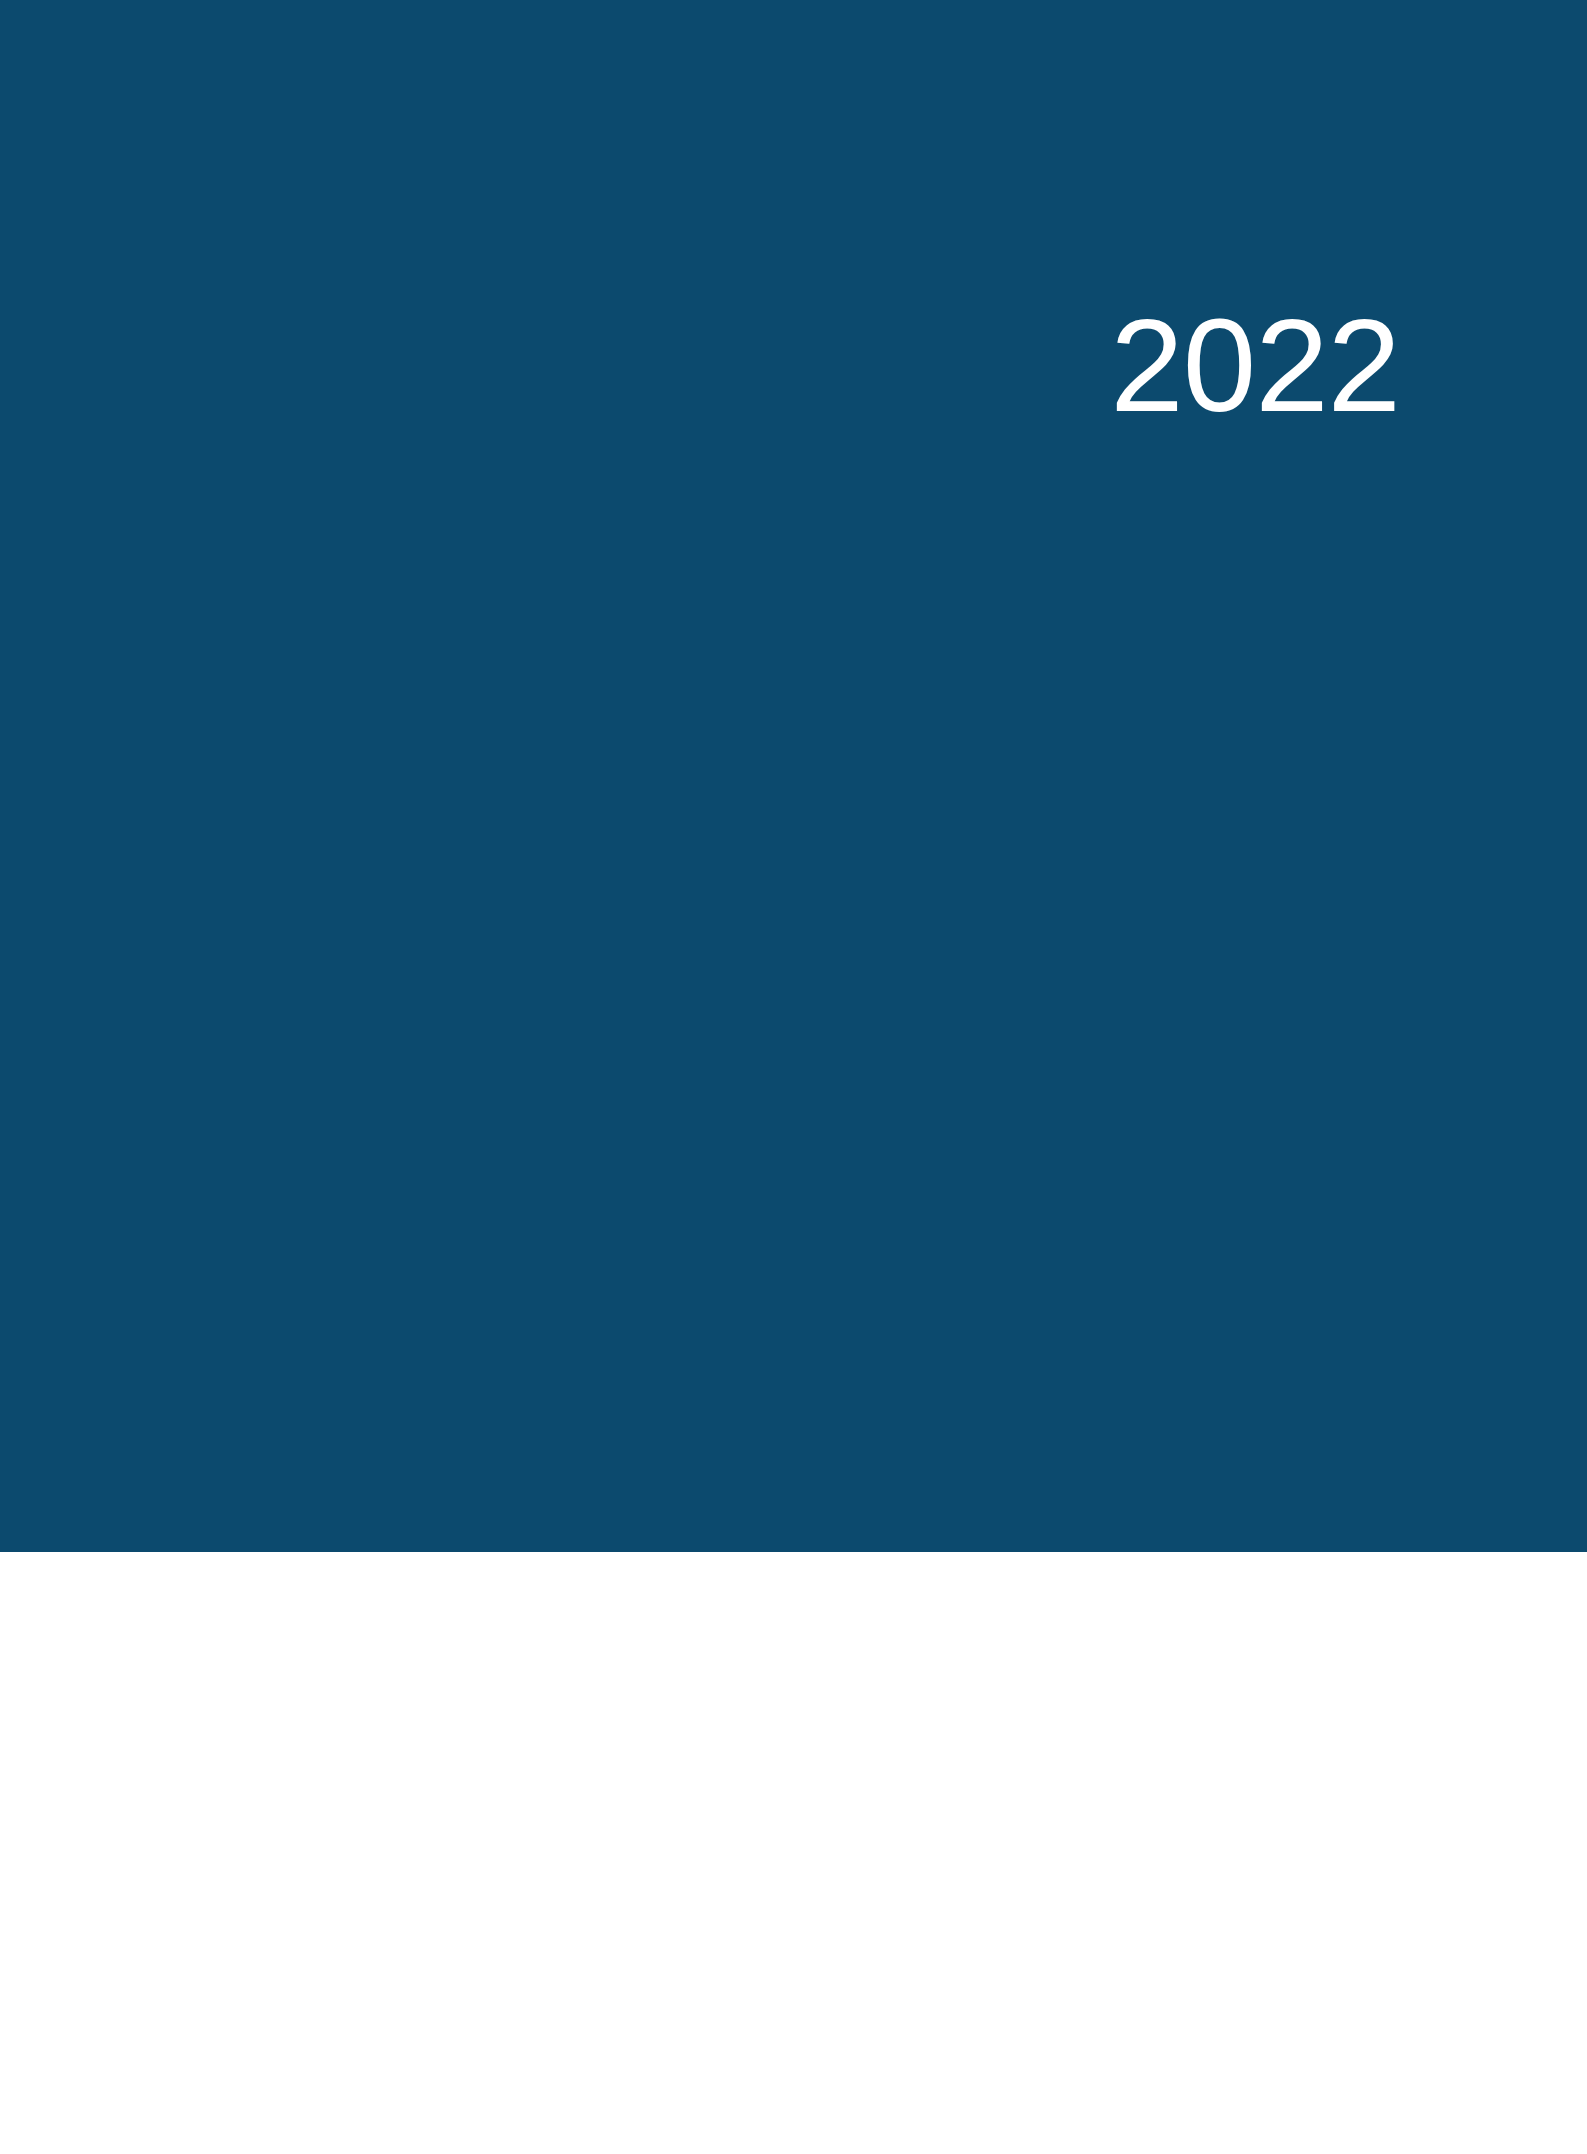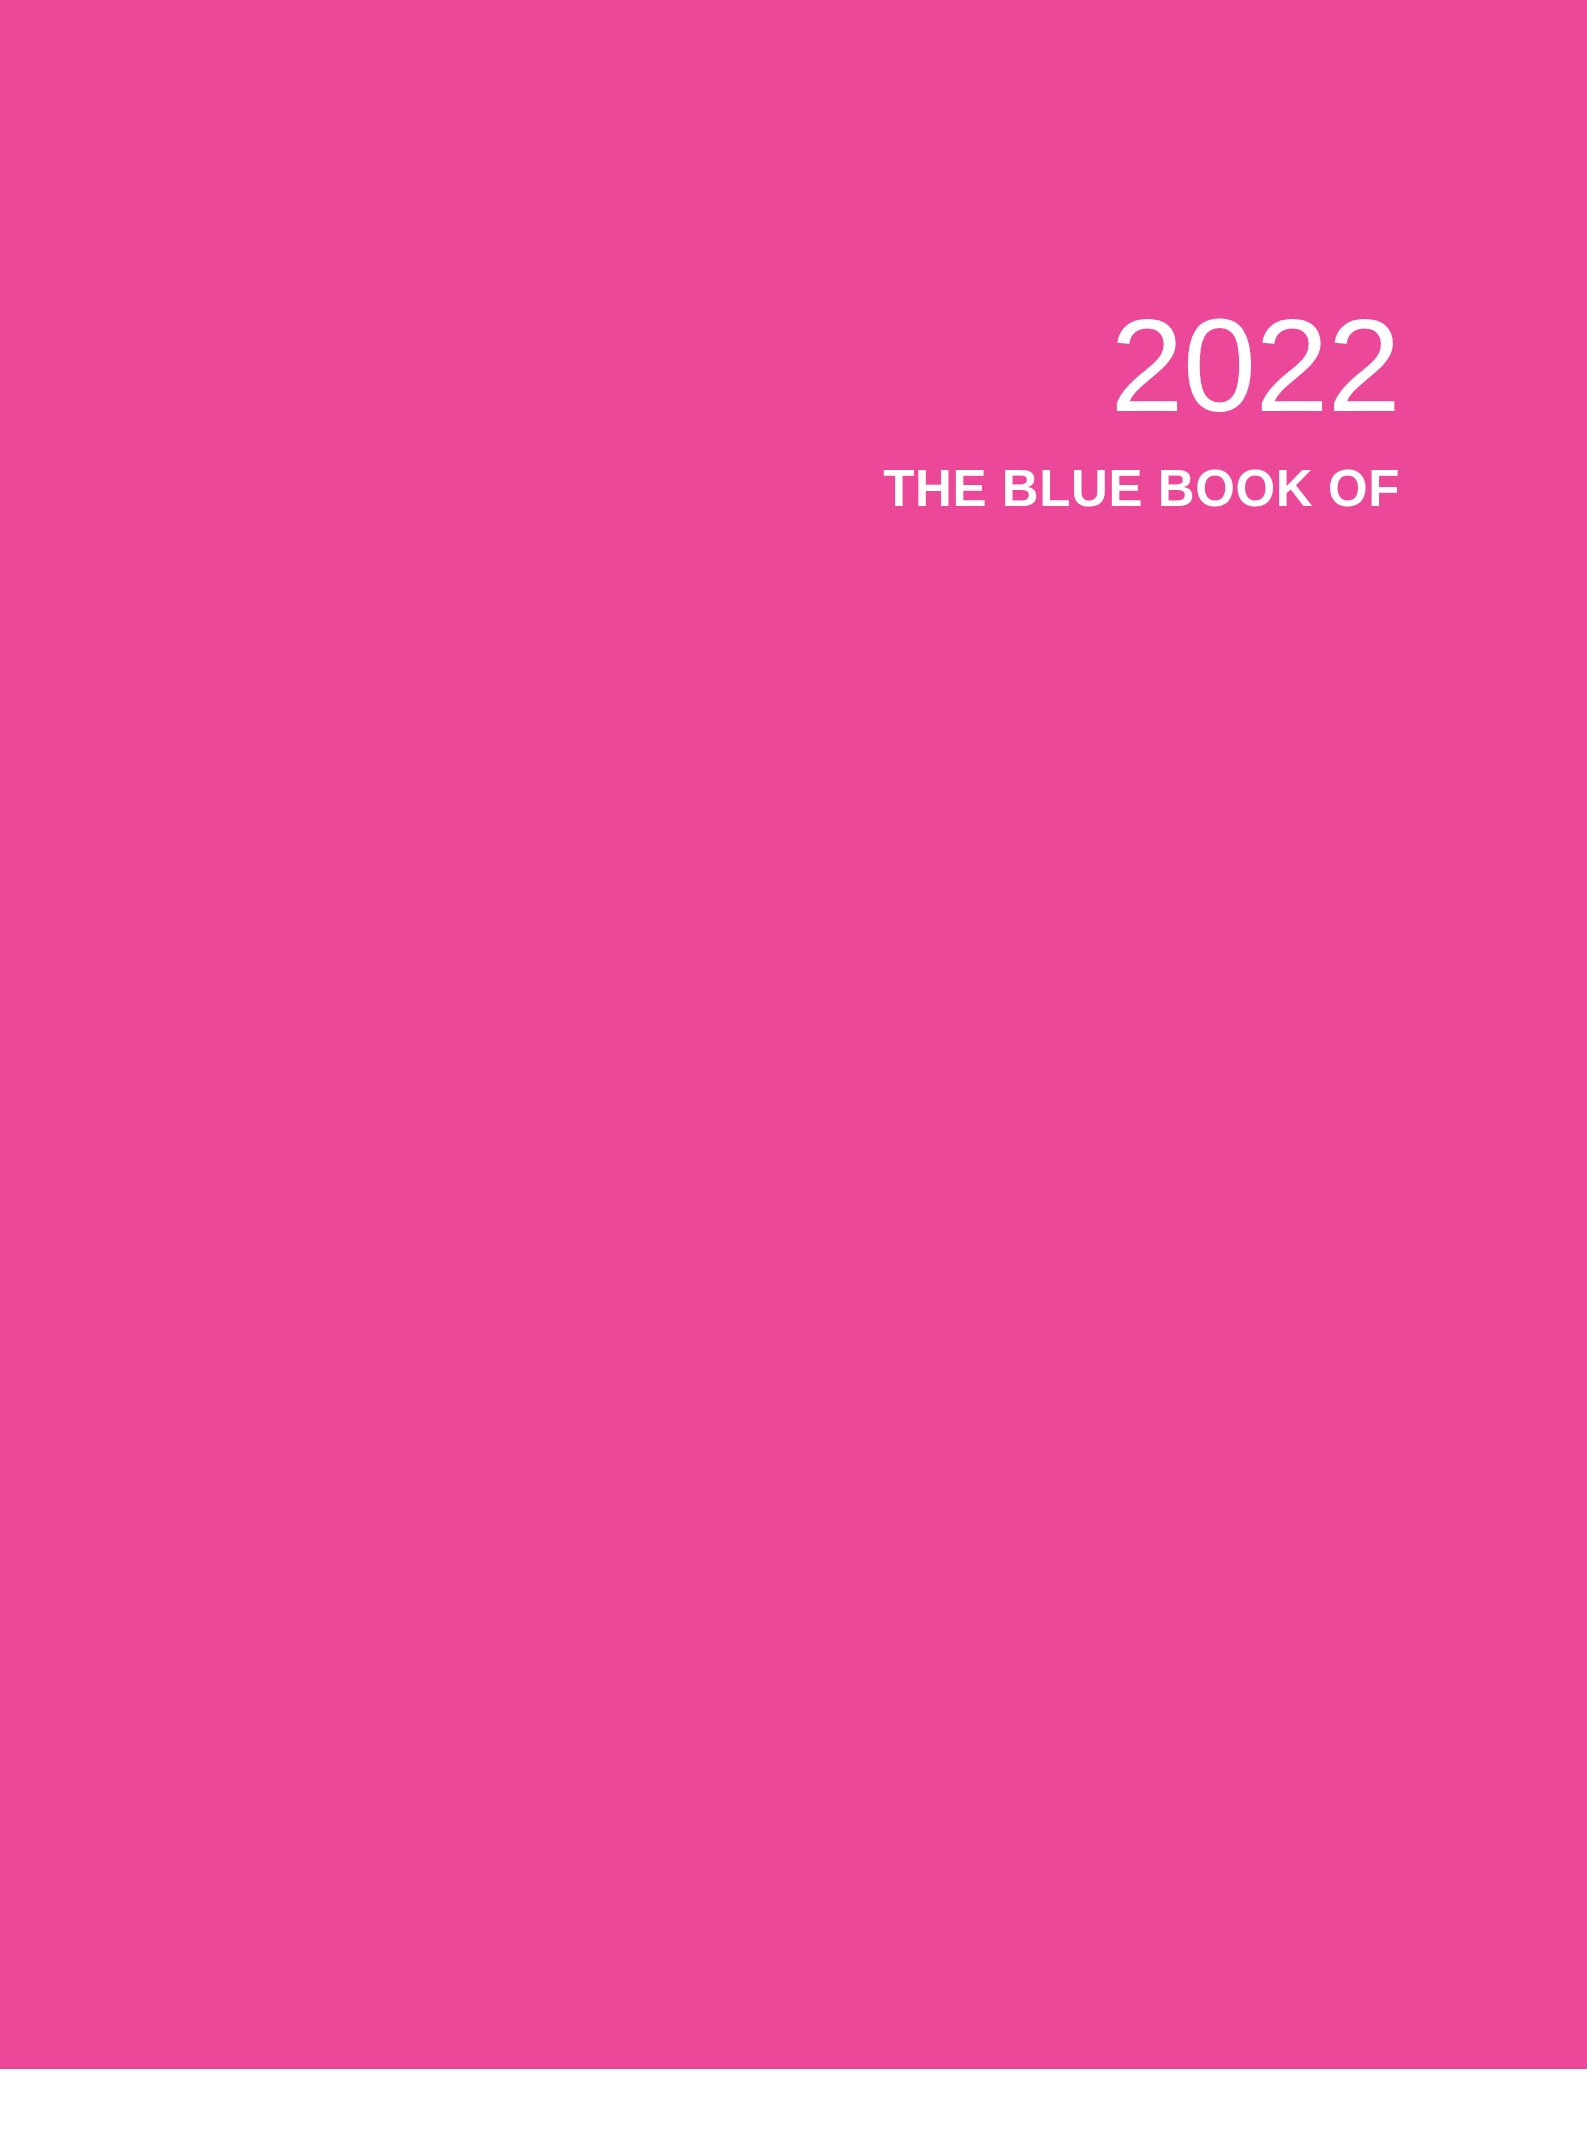--- a/index.html
+++ b/index.html
@@ -11,22 +11,22 @@
     width: 1587px;
     height: 2154px;
     overflow: hidden;
     font-family: "Liberation Sans", sans-serif;
     -webkit-font-smoothing: antialiased;
   }
 
   .cover {
     position: relative;
     width: 1587px;
-    height: 2069px;
-    background: #ec4899;
+    height: 1552px;
+    background: #0c4a6e;
     box-sizing: border-box;
     padding-left: 24px;
   }
 
   .cover-text-block {
     position: absolute;
     top: 300px;
     left: 0;
     width: 1400px;   
     text-align: right;
@@ -67,18 +67,17 @@
 </head>
 <body>
 
 <div class="cover">
 
   <div class="cover-text-block">
 
     <span class="year">2022</span>
 
     <h1 class="headline">
-      <span class="headline-line">THE BLUE BOOK OF</span>
     </h1>
 
   </div>
 
 </div>
 
 </body></html>

